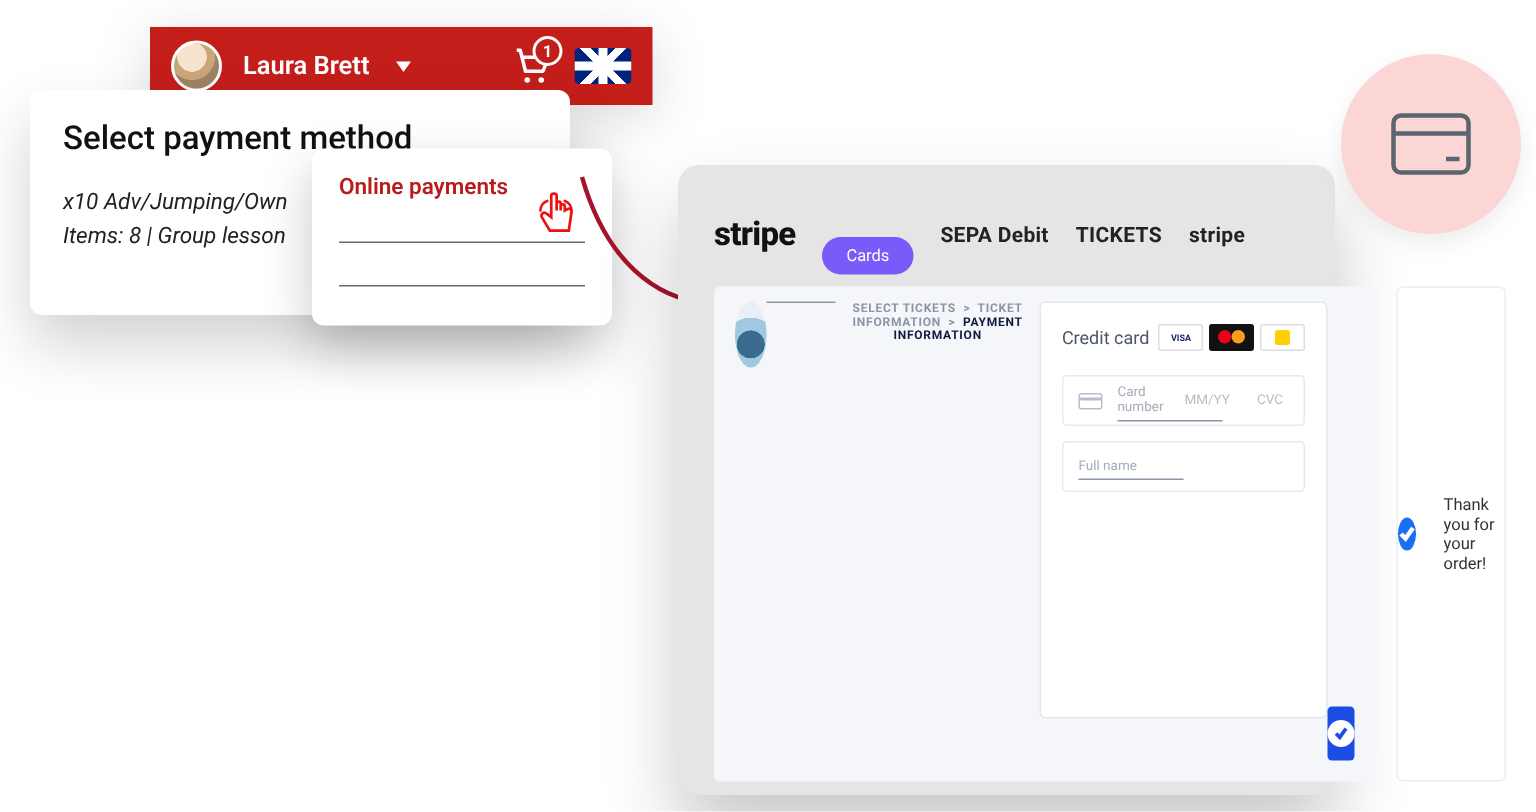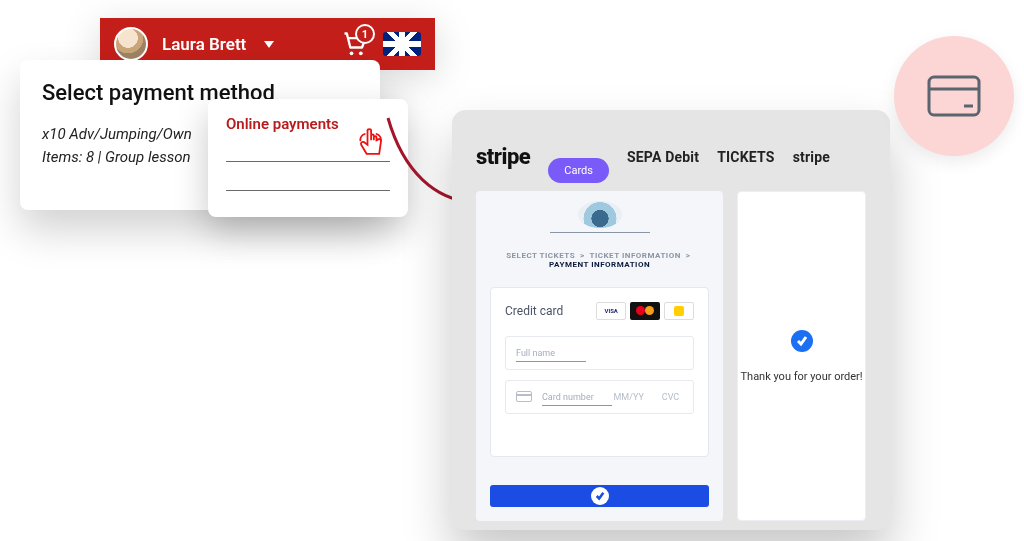--- a/index.html
+++ b/index.html
@@ -115,28 +115,28 @@
   .stripe-body {
     margin-top: 4px;
     display:flex; gap:14px;
     height: calc(100% - 46px);
   }
   .left-col {
     flex: 1 1 auto;
     background:#f4f6fa;
     border-radius:4px;
     padding: 10px 14px 14px;
-    display:flex; flex-direction:column;
+    display:flex; flex-direction:row;
   }
   .right-col {
     width: 170px;
     background:#fff;
     border:1px solid #eceef3;
     border-radius:4px;
-    display:flex; flex-direction:column; align-items:center; justify-content:center;
+    display:flex; align-items:center; justify-content:center;
     gap:18px;
     font-size:11px; color:#333;
   }
   .thumb {
     width:44px; height:44px; border-radius:50%;
     background: radial-gradient(circle at 50% 65%, #3a6b8f 0 30%, #9ec9de 31% 58%, #e9eff5 59% 100%);
     margin: 0 auto 4px;
   }
   .thumb-line { width:100px; height:1px; background:#8996a7; margin:0 auto 18px;}
   .crumbs { text-align:center; font-size:8px; letter-spacing:.5px; color:#8a95a5; font-weight:700; margin-bottom:18px;}
@@ -262,27 +262,27 @@
           <span class="brands">
             <span class="brand visa">VISA</span>
             <span class="brand mc"></span>
             <span class="brand bctt">
                 <span class="bctt-inner"></span>
               </span>
           </span>
         </div>
 
         <div class="field">
-          <span class="main"><span placeholder="Full name">Full name</span></span>
-        </div>
-        <div class="field">
           <span class="card-icon"></span>
           <span class="main"><span>Card number</span></span>
           <span class="suffix">MM/YY</span>
           <span class="suffix">CVC</span>
+        </div>
+        <div class="field">
+          <span class="main"><span placeholder="Full name">Full name</span></span>
         </div>
       </div>
 
       <div class="big-btn">
         <span class="circle">
           <svg viewBox="0 0 12 12">
               <path d="M2 6l3 3 5-7"></path>
             </svg>
         </span>
       </div>

